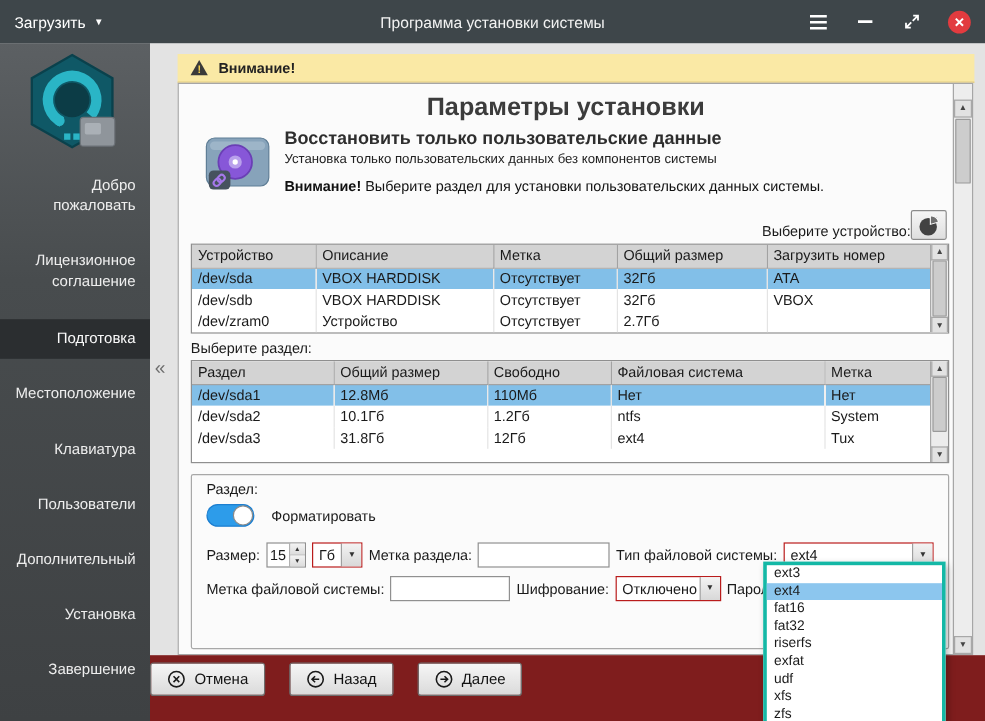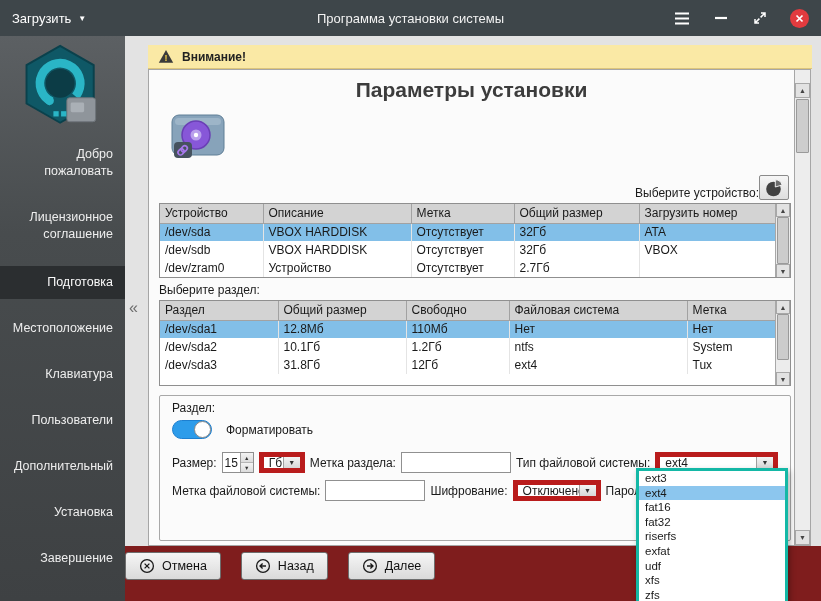--- a/index.html
+++ b/index.html
@@ -70,21 +70,21 @@
 
   .frow { display:flex; align-items:center; gap:5px; white-space:nowrap; }
   .frow1 { margin-top:13px; }
   .frow2 { margin-top:7px; }
   .spin { display:flex; width:40px; height:21px; border:1px solid #8f8f8f; background:#fff; }
   .spin .sval { flex:1; display:flex; align-items:center; justify-content:center; font-size:12px; }
   .spin .sarrows { width:13px; border-left:1px solid #9f9f9f; display:flex; flex-direction:column; }
   .spin .sarrows div { flex:1; background:linear-gradient(#f3f3f3,#dcdcdc); font-size:5.5px; color:#333; display:flex; align-items:center; justify-content:center; }
   .spin .sarrows div:first-child { border-bottom:1px solid #b5b5b5; }
 
-  .combo { display:flex; height:21px; border:5px solid #b91c1c; background:#fff; align-items:stretch; }
+  .combo { display:flex; height:21px; border:1px solid #b91c1c; background:#fff; align-items:stretch; }
   .combo .cval { flex:1; display:flex; align-items:center; padding:0 5px; font-size:12px; overflow:hidden; }
   .combo .cbtn { width:17px; background:linear-gradient(#f3f3f3,#d8d8d8); border-left:1px solid #9f9f9f; display:flex; align-items:center; justify-content:center; font-size:7px; color:#333; }
   .c-unit { width:46px; }
   .c-fs { width:152px; margin-left:auto; }
   .c-enc { width:88px; }
 
   .tinput { height:21px; border:1px solid #909090; background:#fff; padding:0 4px; font-size:12px; font-family:inherit; }
   .in-plabel { width:110px; }
   .in-fslabel { width:100px; }
   .pwd-label { overflow:hidden; }
@@ -191,20 +191,25 @@
             <rect x="6" y="13" width="46" height="7" rx="3.5" fill="#9db5c8"></rect>
             <circle cx="27" cy="30" r="14" fill="#8757d8" stroke="#6a3fb5" stroke-width="1.5"></circle>
             <circle cx="27" cy="30" r="5.5" fill="#b9a0ec"></circle>
             <circle cx="27" cy="30" r="2.2" fill="#fff"></circle>
             <rect x="5" y="37" width="18" height="16" rx="4" fill="#46525e"></rect>
             <g transform="rotate(-45 14 45)" stroke="#a678ea" fill="none" stroke-width="1.7">
               <rect x="8" y="42.5" width="6.5" height="5" rx="2.5"></rect>
               <rect x="12.5" y="42.5" width="6.5" height="5" rx="2.5"></rect>
             </g>
           </svg>
+          <div class="restore-text">
+            <div class="restore-h">Восстановить только пользовательские данные</div>
+            <div class="restore-s">Установка только пользовательских данных без компонентов системы</div>
+            <div class="restore-w"><b>Внимание!</b><span> Выберите раздел для установки пользовательских данных системы.</span></div>
+          </div>
         </div>
 
         <div class="dev-row">
           <span class="dev-label">Выберите устройство:</span>
           <div class="pie-btn">
             <svg width="18" height="18" viewBox="0 0 18 18">
               <circle cx="8.5" cy="10" r="7.3" fill="#424242"></circle>
               <path d="M10.3 8 L10.3 0.8 A7.3 7.3 0 0 1 17.2 6 Z" fill="#6e6e6e" stroke="#fbfbfb" stroke-width="0.9"></path>
             </svg>
           </div>

